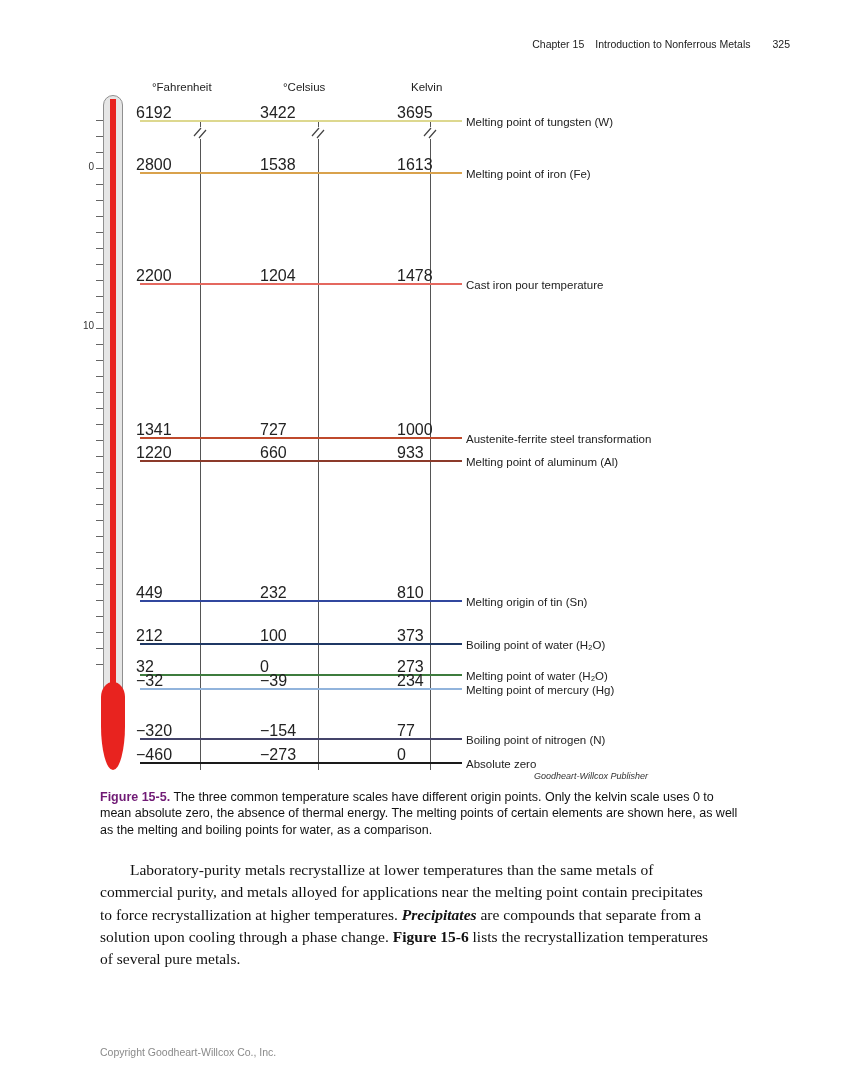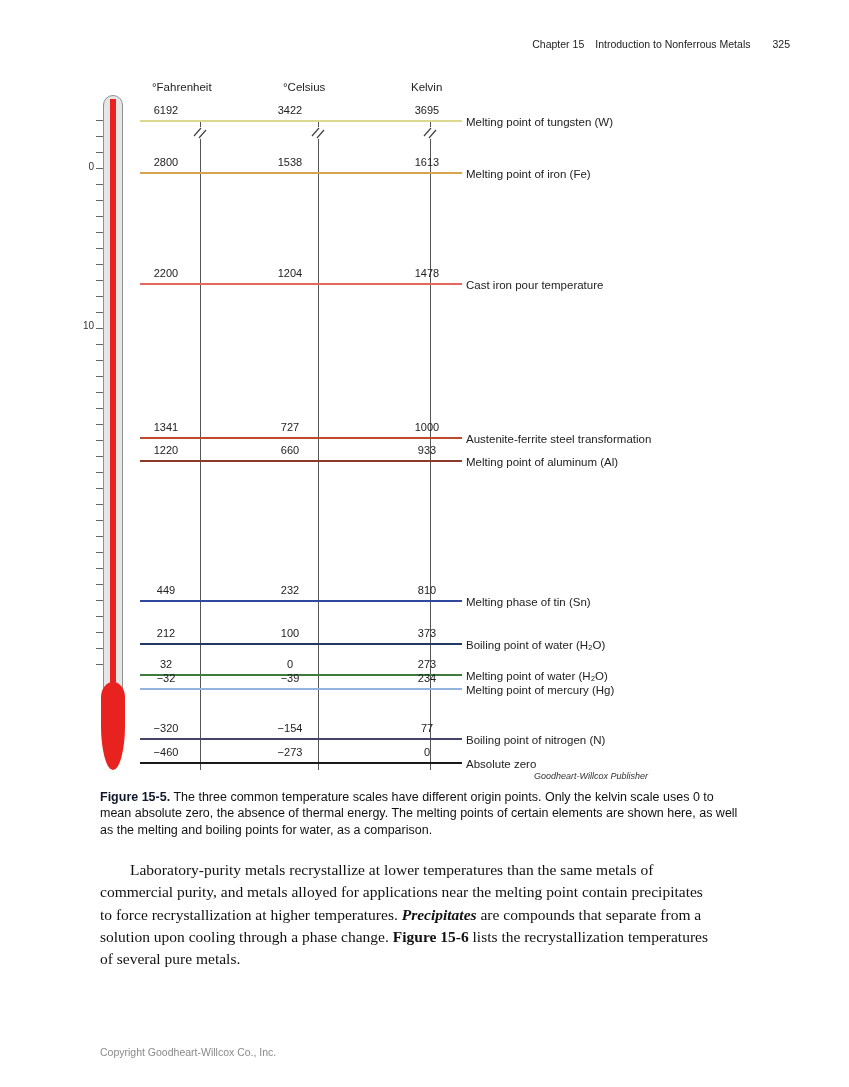--- a/index.html
+++ b/index.html
@@ -18,29 +18,29 @@
   .bulb{position:absolute;left:101px;top:682px;width:24px;height:88px;background:#e8231f;
         border-radius:12px 12px 12px 12px / 15px 15px 44px 44px;}
   .tick{position:absolute;left:96px;width:7px;height:1px;background:#666;}
   .ticklabel{position:absolute;left:70px;width:24px;text-align:right;font-size:10px;color:#333;}
 
   
   .colhead{position:absolute;top:81px;font-size:11.5px;color:#222;white-space:nowrap;}
   .axis{position:absolute;top:120px;height:650px;width:1px;background:#555;}
   .break{position:absolute;top:125px;}
   .tline{position:absolute;left:140px;width:322px;height:2px;}
-  .tval{position:absolute;width:60px;text-align:center;font-size:11px;color:#222;}
+  .tval{position:absolute;width:60px;text-align:left;font-size:16px;color:#222;}
   .tval.f{left:136px;} .tval.c{left:260px;} .tval.k{left:397px;}
   .anno{position:absolute;left:466px;font-size:11.5px;color:#222;white-space:nowrap;}
 
   .credit{position:absolute;top:771px;right:201px;font-size:9px;font-style:italic;color:#333;text-align:center;}
 
   
   .caption{position:absolute;top:789px;left:100px;width:640px;font-size:12.5px;line-height:1.3;color:#111;}
-  .cap-label{font-weight:bold;color:#0f172a;}
+  .cap-label{font-weight:bold;color:#701a75;}
 
   
   .bodytext{position:absolute;top:859px;left:100px;width:612px;margin:0;
             font-family:"Liberation Serif",serif;font-size:15.5px;line-height:1.44;
             color:#111;text-indent:30px;}
   .seg-bold{font-weight:bold;}
   .seg-bold-italic{font-weight:bold;font-style:italic;}
 
   .footer{position:absolute;top:1046px;left:100px;font-size:10.5px;color:#8a8a8a;}
 </style>
@@ -146,21 +146,21 @@
         <span class="anno" style="top:433px">Austenite-ferrite steel transformation</span>
         <div class="tline" style="top:460px;background:#8c3a2a"></div>
         <span class="tval f" style="top:444px">1220</span>
         <span class="tval c" style="top:444px">660</span>
         <span class="tval k" style="top:444px">933</span>
         <span class="anno" style="top:456px">Melting point of aluminum (Al)</span>
         <div class="tline" style="top:600px;background:#31479e"></div>
         <span class="tval f" style="top:584px">449</span>
         <span class="tval c" style="top:584px">232</span>
         <span class="tval k" style="top:584px">810</span>
-        <span class="anno" style="top:596px">Melting phase of tin (Sn)</span>
+        <span class="anno" style="top:596px">Melting origin of tin (Sn)</span>
         <div class="tline" style="top:643px;background:#1f3864"></div>
         <span class="tval f" style="top:627px">212</span>
         <span class="tval c" style="top:627px">100</span>
         <span class="tval k" style="top:627px">373</span>
         <span class="anno" style="top:639px">Boiling point of water (H₂O)</span>
         <div class="tline" style="top:674px;background:#3e7c3e"></div>
         <span class="tval f" style="top:658px">32</span>
         <span class="tval c" style="top:658px">0</span>
         <span class="tval k" style="top:658px">273</span>
         <span class="anno" style="top:670px">Melting point of water (H₂O)</span>

